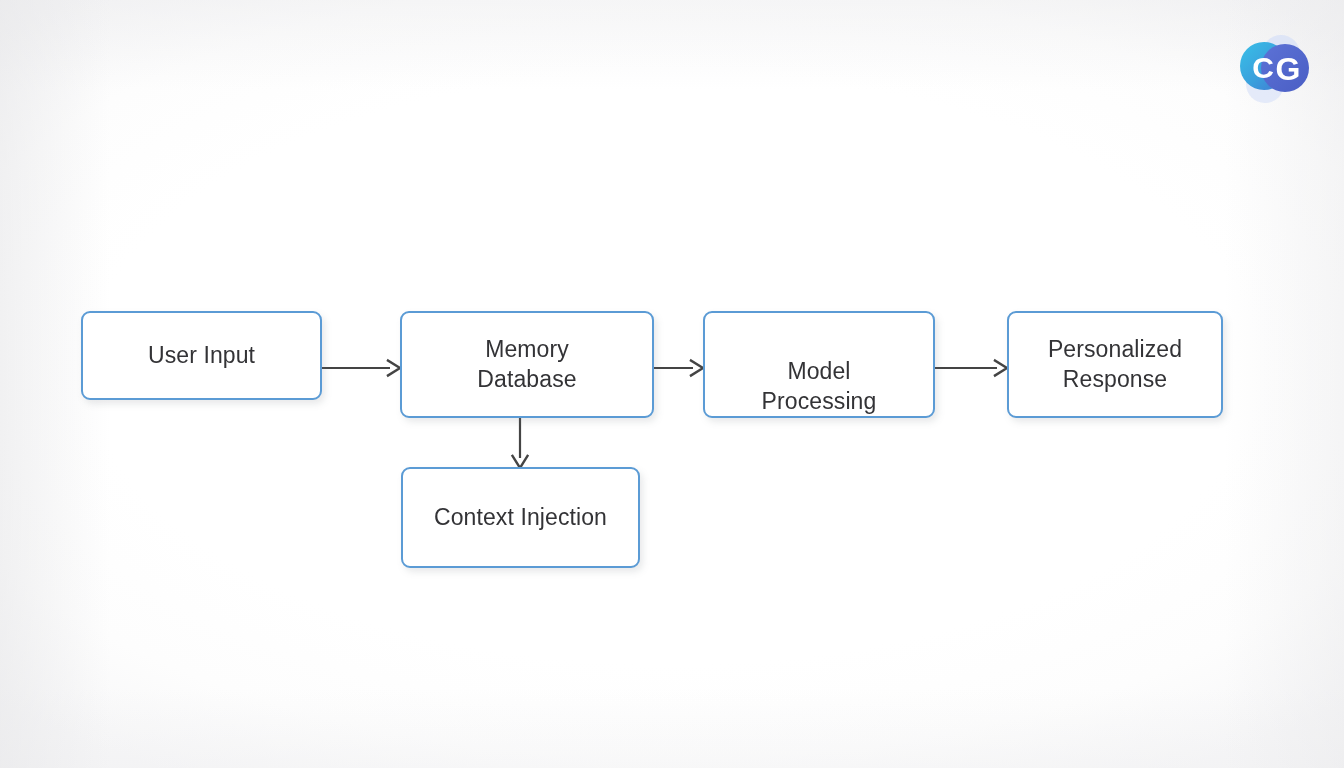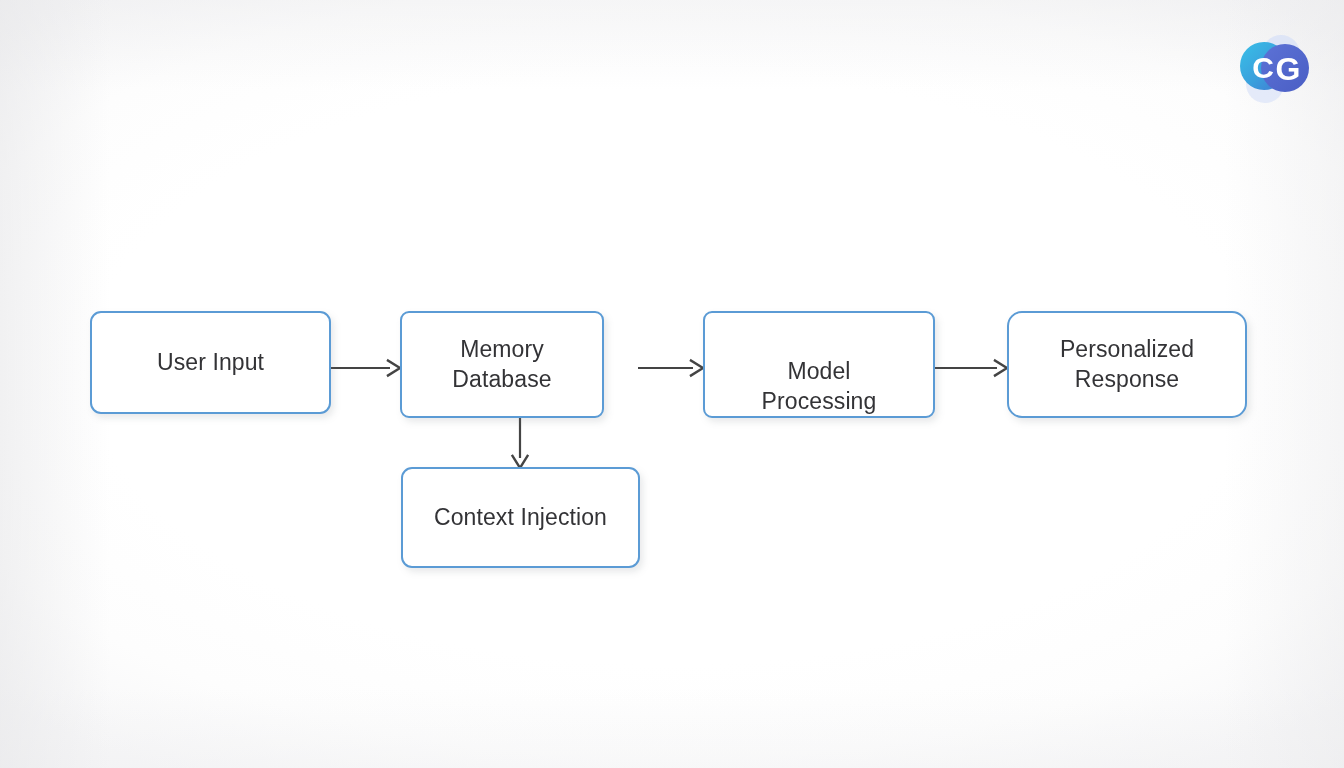--- a/index.html
+++ b/index.html
@@ -61,25 +61,25 @@
   .node-label {
     color: #333336;
     font-size: 23px;
     line-height: 1.28;
     font-weight: 400;
     letter-spacing: 0.1px;
     white-space: pre-line;
     padding: 0 8px;
   }
 
-  #node-user-input        { left: 90px;   top: 311px; width: 241px; height: 103px; border-radius: 11px; }
-  #node-memory-database   { left: 400px;  top: 311px; width: 204px; height: 107px; }
+  #node-user-input        { left: 81px;   top: 311px; width: 241px; height: 89px; }
+  #node-memory-database   { left: 400px;  top: 311px; width: 254px; height: 107px; }
   #node-model-processing  { left: 703px;  top: 311px; width: 232px; height: 107px; align-items: flex-end; }
-  #node-personalized-response { left: 1007px; top: 311px; width: 240px; height: 107px; border-radius: 15px; }
-  #node-context-injection { left: 401px;  top: 467px; width: 239px; height: 101px; border-radius: 11px; }
+  #node-personalized-response { left: 1007px; top: 311px; width: 216px; height: 107px; }
+  #node-context-injection { left: 401px;  top: 467px; width: 239px; height: 101px; }
 
   
   .connector {
     position: absolute;
     pointer-events: none;
     overflow: visible;
   }
   #conn-1 { left: 322px; top: 348px; width: 80px; height: 40px; }
   #conn-2 { left: 638px; top: 348px; width: 67px; height: 40px; }
   #conn-3 { left: 935px; top: 348px; width: 74px; height: 40px; }

